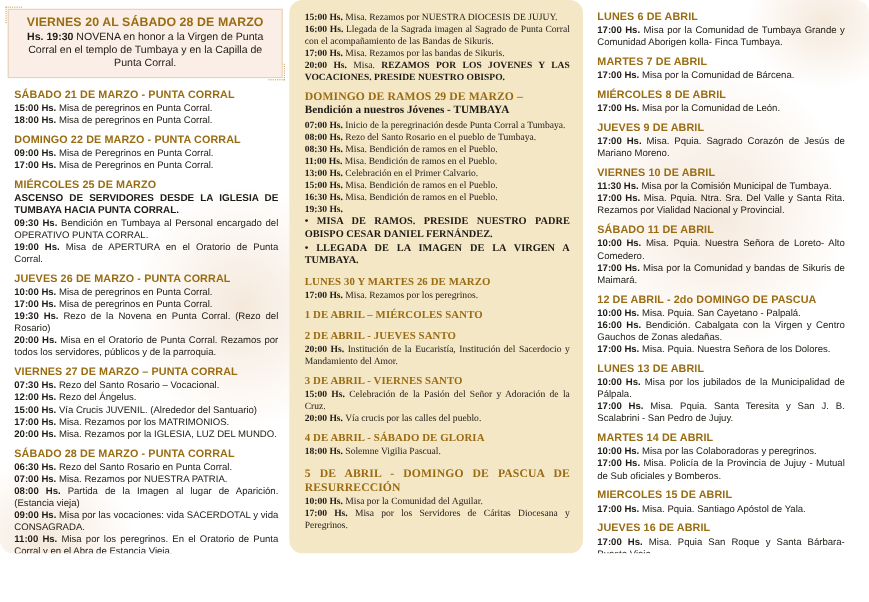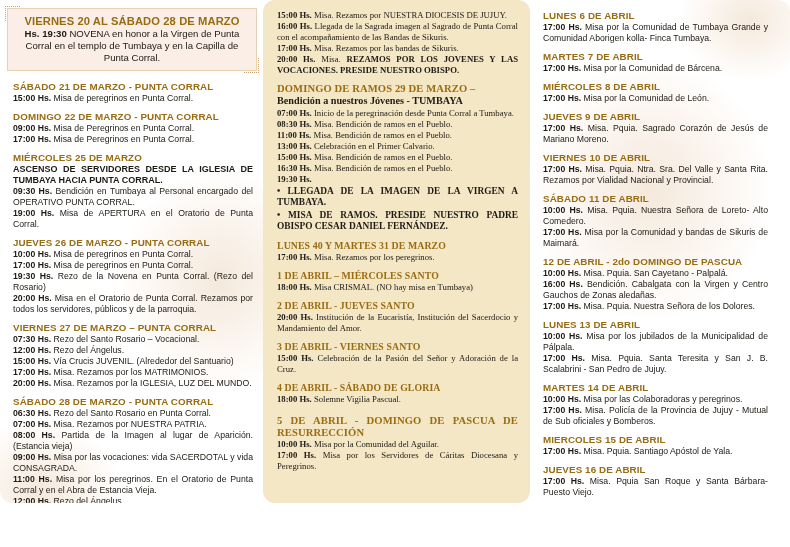--- a/index.html
+++ b/index.html
@@ -66,20 +66,21 @@
     <div class="flower" style="left:-40px;top:420px;width:160px;height:140px;"></div>
     <div class="content">
       <div class="header-box">
         <div class="header-title">VIERNES 20 AL SÁBADO 28 DE MARZO</div>
         <div class="header-text"><b>Hs. 19:30</b><span> NOVENA en honor a la Virgen de Punta Corral  en el templo de Tumbaya y en la Capilla de Punta Corral.</span></div>
       </div>
 
       <div class="section">
         <div class="sec-title">SÁBADO 21 DE MARZO - PUNTA CORRAL</div>
         <div class="entry"><span class="time">15:00 Hs.</span><span> Misa de peregrinos en Punta Corral.</span></div>
+        <div class="entry"><span class="time">18:00 Hs.</span><span> Misa de peregrinos en Punta Corral.</span></div>
       </div>
 
       <div class="section">
         <div class="sec-title">DOMINGO 22 DE MARZO - PUNTA CORRAL</div>
         <div class="entry"><span class="time">09:00 Hs.</span><span> Misa de Peregrinos en Punta Corral.</span></div>
         <div class="entry"><span class="time">17:00 Hs.</span><span> Misa de Peregrinos en Punta Corral.</span></div>
       </div>
 
       <div class="section">
         <div class="sec-title">MIÉRCOLES 25 DE MARZO</div>
@@ -124,48 +125,49 @@
         <div class="entry"><span class="time">15:00 Hs.</span><span> Misa. Rezamos por NUESTRA DIOCESIS DE JUJUY.</span></div>
         <div class="entry"><span class="time">16:00 Hs.</span><span> Llegada de la Sagrada imagen al Sagrado de Punta Corral con el acompañamiento de las Bandas de Sikuris.</span></div>
         <div class="entry"><span class="time">17:00 Hs.</span><span> Misa. Rezamos por las bandas de Sikuris.</span></div>
         <div class="entry"><span class="time">20:00 Hs.</span><span> Misa. </span><span class="strong">REZAMOS POR LOS JOVENES Y LAS VOCACIONES. PRESIDE NUESTRO OBISPO.</span></div>
       </div>
 
       <div class="section">
         <div class="sec-title big">DOMINGO DE RAMOS 29 DE MARZO –</div>
         <div class="sec-sub">Bendición a nuestros Jóvenes - TUMBAYA</div>
         <div class="entry"><span class="time">07:00 Hs.</span><span> Inicio de la peregrinación desde Punta Corral a Tumbaya.</span></div>
+        <div class="entry"><span class="time">08:00 Hs.</span><span> Rezo del Santo Rosario en el pueblo de Tumbaya.</span></div>
         <div class="entry"><span class="time">08:30 Hs.</span><span> Misa. Bendición de ramos en el Pueblo.</span></div>
         <div class="entry"><span class="time">11:00 Hs.</span><span> Misa. Bendición de ramos en el Pueblo.</span></div>
         <div class="entry"><span class="time">13:00 Hs.</span><span> Celebración en el Primer Calvario.</span></div>
         <div class="entry"><span class="time">15:00 Hs.</span><span> Misa. Bendición de ramos en el Pueblo.</span></div>
         <div class="entry"><span class="time">16:30 Hs.</span><span> Misa. Bendición de ramos en el Pueblo.</span></div>
         <div class="entry"><span class="time">19:30 Hs.</span><span></span></div>
+        <div class="bullet">• MISA DE RAMOS. PRESIDE NUESTRO PADRE OBISPO CESAR DANIEL FERNÁNDEZ.</div>
         <div class="bullet">• LLEGADA DE LA IMAGEN DE LA VIRGEN A TUMBAYA.</div>
-        <div class="bullet">• MISA DE RAMOS. PRESIDE NUESTRO PADRE OBISPO CESAR DANIEL FERNÁNDEZ.</div>
-      </div>
-
-      <div class="section">
-        <div class="sec-title">LUNES 40 Y MARTES 31 DE MARZO</div>
+      </div>
+
+      <div class="section">
+        <div class="sec-title">LUNES 30 Y MARTES 26 DE MARZO</div>
         <div class="entry"><span class="time">17:00 Hs.</span><span> Misa. Rezamos por los peregrinos.</span></div>
       </div>
 
       <div class="section">
         <div class="sec-title">1 DE ABRIL – MIÉRCOLES SANTO</div>
-        <div class="entry"><span class="time">18:00 Hs.</span><span> Misa CRISMAL. (NO hay misa en Tumbaya)</span></div>
       </div>
 
       <div class="section">
         <div class="sec-title">2 DE ABRIL - JUEVES SANTO</div>
         <div class="entry"><span class="time">20:00 Hs.</span><span> Institución de la Eucaristía, Institución del Sacerdocio y Mandamiento del Amor.</span></div>
       </div>
 
       <div class="section">
         <div class="sec-title">3 DE ABRIL - VIERNES SANTO</div>
         <div class="entry"><span class="time">15:00 Hs.</span><span> Celebración de la Pasión del Señor y Adoración de la Cruz.</span></div>
+        <div class="entry"><span class="time">20:00 Hs.</span><span> Vía crucis por las calles del pueblo.</span></div>
       </div>
 
       <div class="section">
         <div class="sec-title">4 DE ABRIL - SÁBADO DE GLORIA</div>
         <div class="entry"><span class="time">18:00 Hs.</span><span> Solemne Vigilia Pascual.</span></div>
       </div>
 
       <div class="section" style="margin-top:10px;">
         <div class="sec-title big">5 DE ABRIL - DOMINGO DE PASCUA DE RESURRECCIÓN</div>
         <div class="entry"><span class="time">10:00 Hs.</span><span> Misa por la Comunidad del Aguilar.</span></div>
@@ -189,20 +191,21 @@
       <div class="section">
         <div class="sec-title">MIÉRCOLES 8 DE ABRIL</div>
         <div class="entry"><span class="time">17:00 Hs.</span><span> Misa por la Comunidad de León.</span></div>
       </div>
       <div class="section">
         <div class="sec-title">JUEVES 9 DE ABRIL</div>
         <div class="entry"><span class="time">17:00 Hs.</span><span> Misa. Pquia. Sagrado Corazón de Jesús de Mariano Moreno.</span></div>
       </div>
       <div class="section">
         <div class="sec-title">VIERNES 10 DE ABRIL</div>
+        <div class="entry"><span class="time">11:30 Hs.</span><span> Misa por la Comisión Municipal de Tumbaya.</span></div>
         <div class="entry"><span class="time">17:00 Hs.</span><span> Misa. Pquia. Ntra. Sra. Del Valle y Santa Rita. Rezamos por Vialidad Nacional y Provincial.</span></div>
       </div>
       <div class="section">
         <div class="sec-title">SÁBADO 11 DE ABRIL</div>
         <div class="entry"><span class="time">10:00 Hs.</span><span> Misa. Pquia. Nuestra Señora de Loreto- Alto Comedero.</span></div>
         <div class="entry"><span class="time">17:00 Hs.</span><span> Misa por la Comunidad y bandas de Sikuris de Maimará.</span></div>
       </div>
       <div class="section">
         <div class="sec-title">12 DE ABRIL - 2do DOMINGO DE PASCUA</div>
         <div class="entry"><span class="time">10:00 Hs.</span><span> Misa. Pquia. San Cayetano - Palpalá.</span></div>

